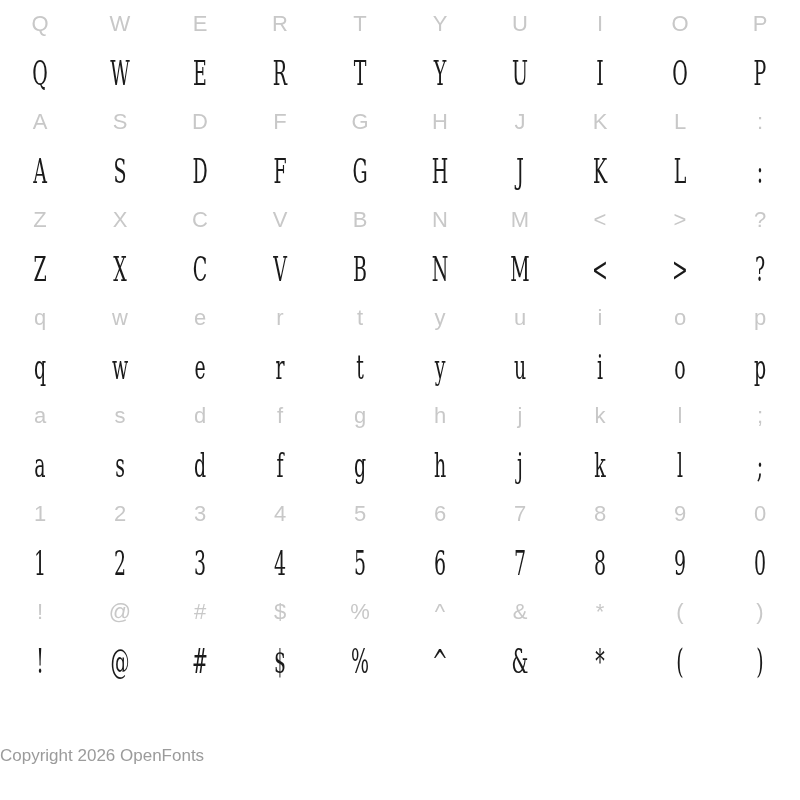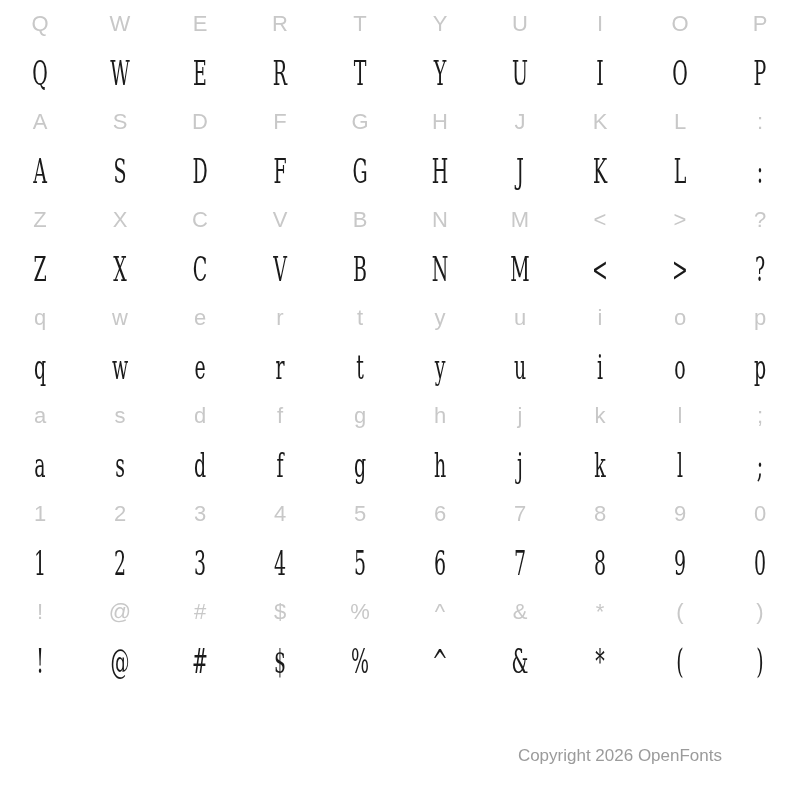--- a/index.html
+++ b/index.html
@@ -57,21 +57,21 @@
     letter-spacing: 0;
   }
   .glyph-inner {
     display: inline-block;
   }
   #copyright {
     position: absolute;
     left: 0;
     right: 0;
     bottom: 34px;
-    text-align: right;
+    text-align: left;
     padding-right: 78px;
     color: #9b9b9b;
     font-size: 17px;
     font-family: "Liberation Sans", sans-serif;
   }
 </style>
 </head>
 <body>
 
 <div id="sheet">

